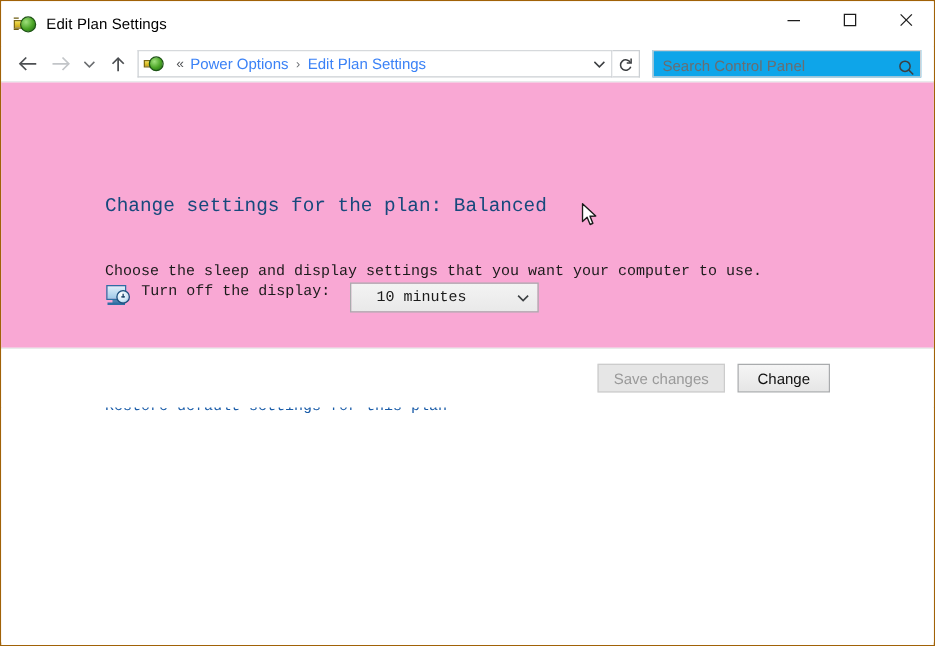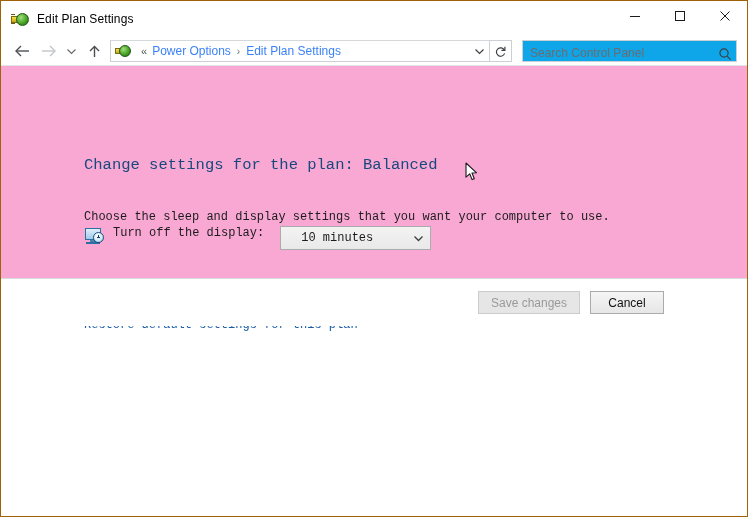--- a/index.html
+++ b/index.html
@@ -477,18 +477,18 @@
 
     <svg id="cursor" viewBox="0 0 14 20">
       <path d="M1 1 L1 15.2 L4.7 11.8 L7.1 17.6 L9.3 16.7 L7 11 L11.6 10.8 Z" fill="#ffffff" stroke="#1b1b1b" stroke-width="1.1" stroke-linejoin="round"></path>
     </svg>
   </div>
 
   <div id="content-sep"></div>
 
   <div id="footer">
     <div id="save-btn" class="dlg-btn">Save changes</div>
-    <div id="cancel-btn" class="dlg-btn">Cancel</div>
+    <div id="cancel-btn" class="dlg-btn">Change</div>
   </div>
 
   <div id="bottom-area"></div>
 
 </div>
 
 </body></html>

